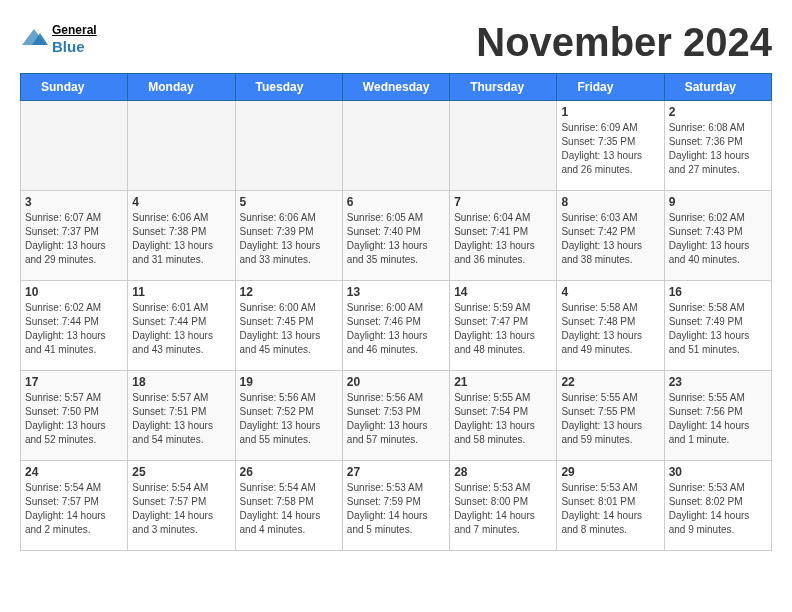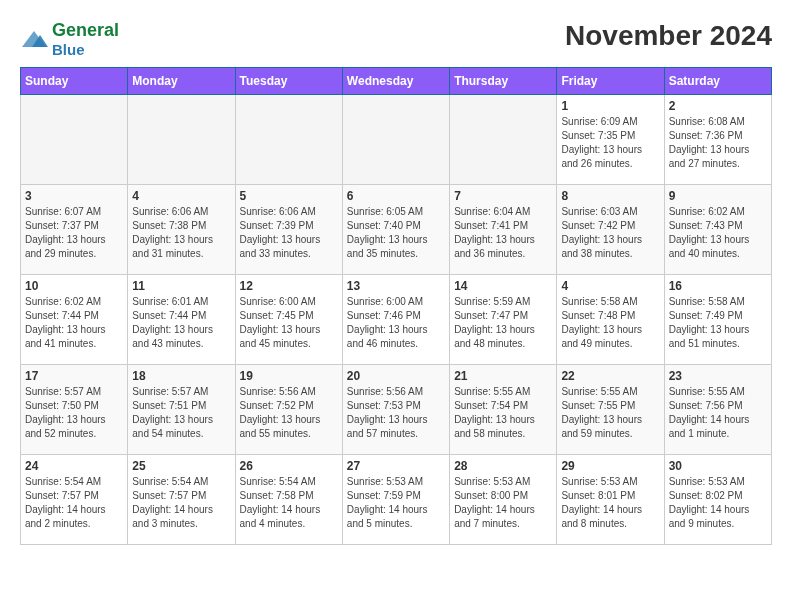--- a/index.html
+++ b/index.html
@@ -15,56 +15,57 @@
       justify-content: space-between;
       align-items: flex-start;
       margin-bottom: 8px;
     }
     .logo {
       display: flex;
       align-items: center;
       gap: 4px;
     }
     .logo-text-general {
-      font-size: 18px;
-      font-weight: bold;
-      color: #15803d;
+      font-size: 12px;
+      font-weight: bold;
+      color: #000000;
+      text-decoration: underline;
     }
     .logo-text-blue {
       font-size: 15px;
       font-weight: bold;
       color: #2a7ab5;
     }
     .logo-icon {
       width: 28px;
       height: 22px;
     }
     .title-area {
       text-align: right;
     }
     .month-title {
-      font-size: 28px;
+      font-size: 40px;
       font-weight: bold;
       color: #333;
     }
     .subtitle {
       font-size: 14px;
       color: #555;
     }
     table {
       width: 100%;
       border-collapse: collapse;
       table-layout: fixed;
     }
     thead tr th {
-      background-color: #8b5cf6;
+      background-color: #3b82f6;
       color: #fff;
       font-size: 12px;
       font-weight: bold;
-      padding: 6px 4px;
+      padding: 6px 20px;
       text-align: left;
       border: 1px solid #1a6a9f;
     }
     tbody tr td {
       border: 1px solid #ccc;
       vertical-align: top;
       padding: 4px;
       height: 90px;
       font-size: 10px;
       color: #333;

